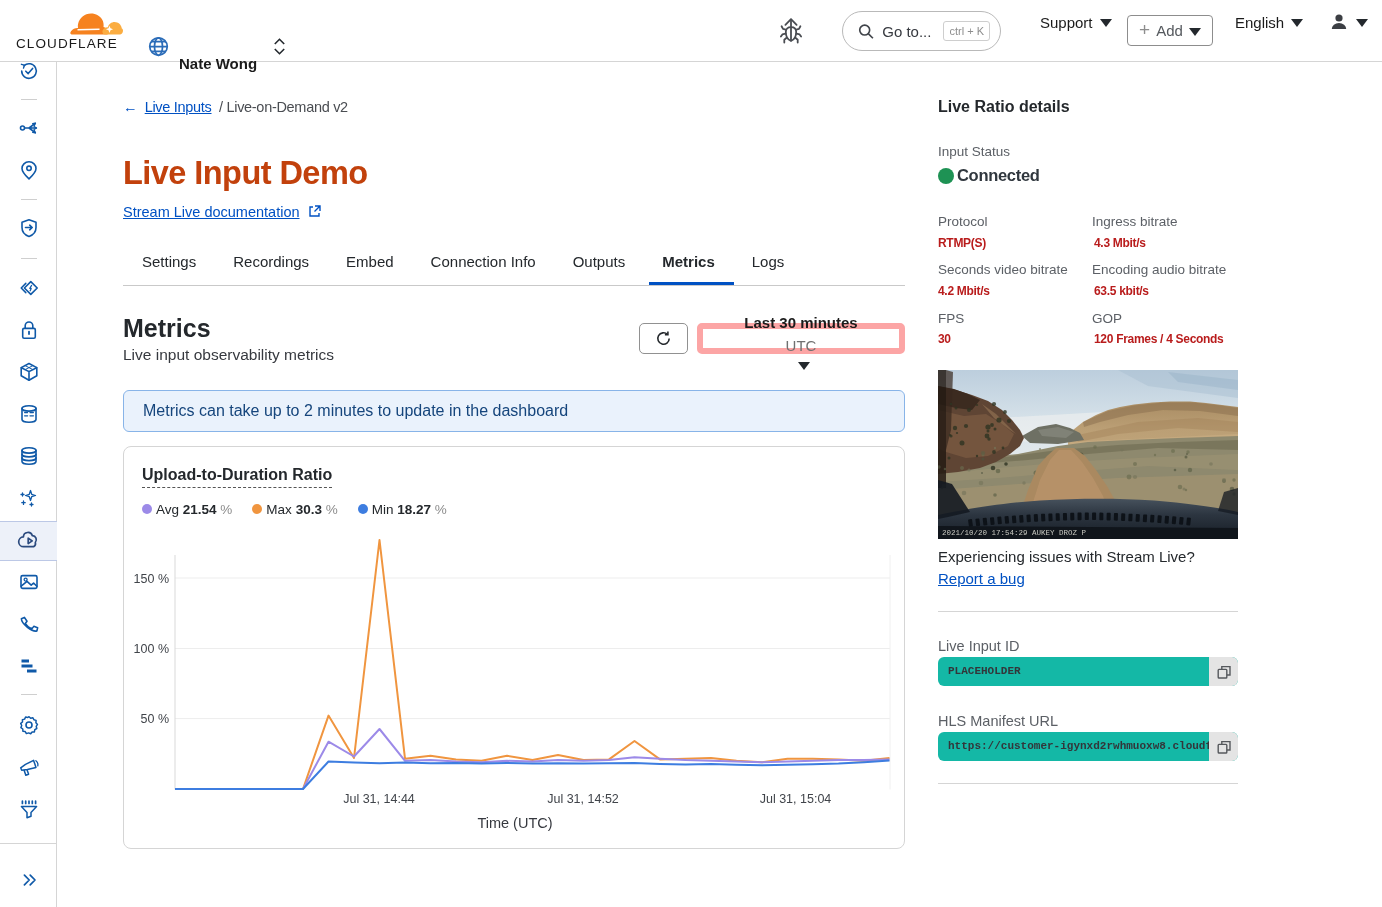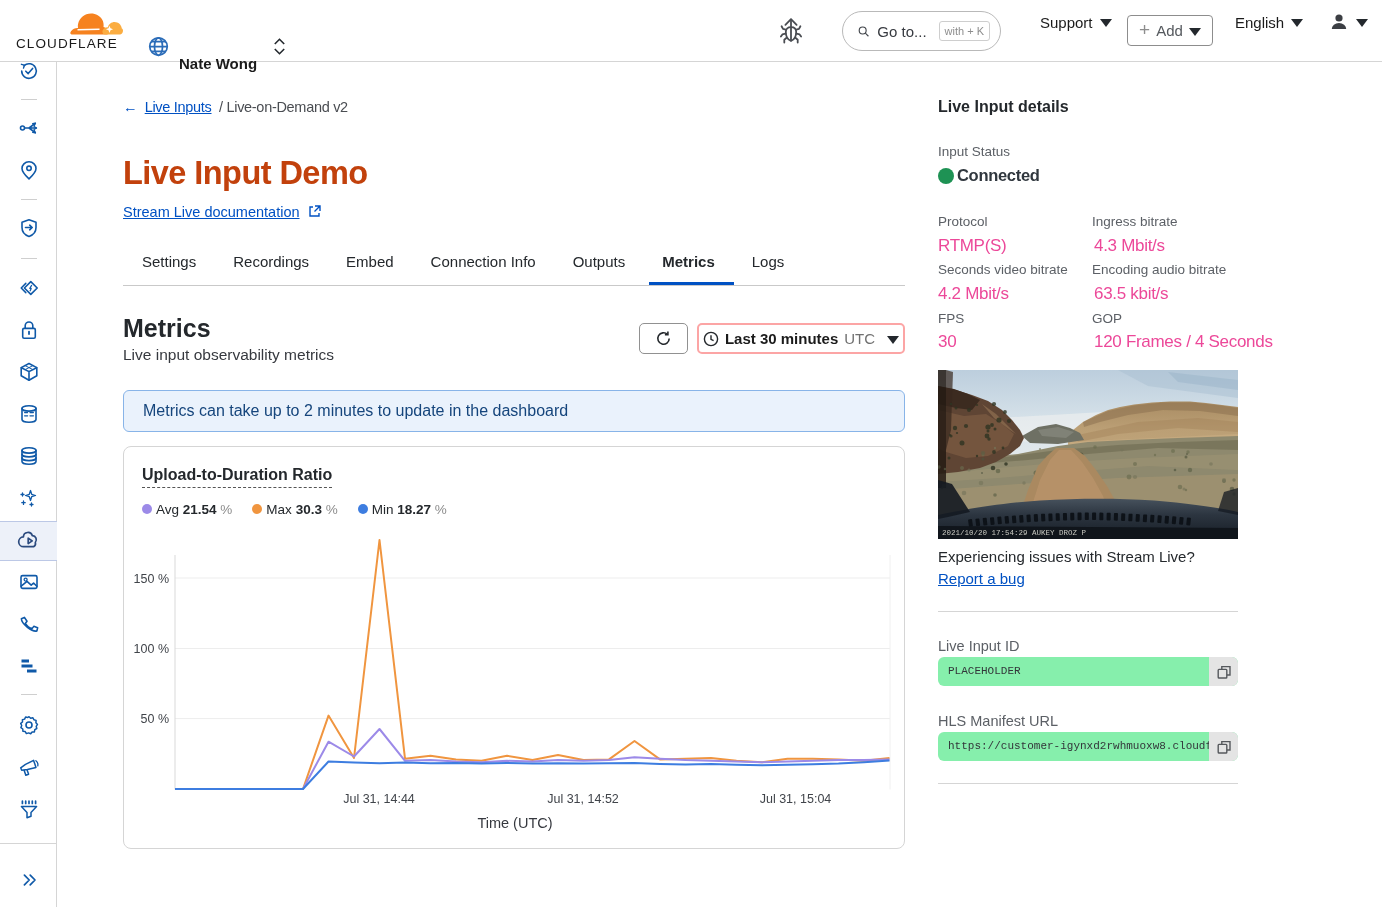--- a/index.html
+++ b/index.html
@@ -46,53 +46,53 @@
 #tabs { position:absolute; left:127px; top:253px; display:flex; column-gap:7px; }
 #tabs .tab { padding:0 15px; font-size:15px; color:#24282c; height:29px; }
 #tabs .tab.on { font-weight:700; }
 #tabline { position:absolute; left:123px; top:285px; width:782px; border-top:1px solid #c9c9c9; }
 #tabind { position:absolute; left:649px; top:282px; width:85px; height:3px; background:#0051c3; }
 
 #h2m { position:absolute; left:123px; top:314px; font-size:25px; font-weight:700; color:#24282c; }
 #h2sub { position:absolute; left:123px; top:346px; font-size:15.5px; color:#36393f; }
 #refbtn { position:absolute; left:639px; top:323px; width:49px; height:31px; border:1px solid #919191;
   border-radius:5px; display:flex; align-items:center; justify-content:center; }
-#rangebtn { position:absolute; left:697px; top:323px; width:208px; height:31px; border:2px solid #fca5a5;
-  border-radius:5px; display:flex; align-items:center; justify-content:center; gap:6px; font-size:15px; white-space:nowrap; }
+#rangebtn { position:absolute; left:697px; top:323px; width:208px; height:31px; border:6px solid #fca5a5;
+  border-radius:5px; display:flex; align-items:center; justify-content:center; gap:6px; font-size:15px; white-space:nowrap;flex-direction:column; }
 #rangebtn b { color:#1b1b1b; }
 #rangebtn .utc { color:#707070; }
 
 #banner { position:absolute; left:123px; top:390px; width:782px; height:42px; background:#eaf2fc;
   border:1px solid #88b4e8; border-radius:6px; display:flex; align-items:center; padding-left:19px;
   font-size:16px; color:#15457c; }
 
 #card { position:absolute; left:123px; top:446px; width:782px; height:403px; border:1px solid #d5d5d5;
   border-radius:8px; background:#fff; }
 #ctitle { position:absolute; left:18px; top:19px; font-size:16px; font-weight:700; color:#24282c;
   border-bottom:1px dashed #555; padding-bottom:3px; }
 #legend { position:absolute; left:18px; top:55px; display:flex; gap:20px; font-size:13.5px; color:#24282c; }
 #legend .dot { display:inline-block; width:10px; height:10px; border-radius:50%; margin-right:4px; }
 #legend .pct { color:#8d8d8d; }
 
 
 .rc { position:absolute; left:938px; }
 #rtitle { top:98px; font-size:16px; font-weight:700; color:#24282c; }
 .lbl { font-size:13.5px; color:#5c6066; }
-.val { font-size:17px; font-weight:400; color:#ec4899; letter-spacing:-0.3px; }
+.val { font-size:12px; font-weight:700; color:#b91c1c; letter-spacing:-0.3px; }
 #instat { top:144px; }
 #conn { position:absolute; left:938px; top:166px; display:flex; align-items:center; gap:3px; }
 #conn .gdot { width:16px; height:16px; border-radius:50%; background:#1e9254; }
 #conn .ct { font-size:16.5px; font-weight:700; color:#30373e; letter-spacing:-0.3px; }
 #issues { top:548px; font-size:15px; color:#24282c; }
 #bug { top:570px; font-size:15px; }
 .rhr { position:absolute; left:938px; width:300px; border-top:1px solid #d5d5d5; }
 #lid { top:638px; }
 #hlsl { top:713px; }
-.copybox { position:absolute; left:938px; width:300px; height:29px; background:#86efac;
-  border-radius:6px; overflow:hidden; }
+.copybox { position:absolute; left:938px; width:300px; height:29px; background:#14b8a6;
+  border-radius:6px; overflow:hidden;font-weight:bold; }
 .copybox .txt { position:absolute; left:10px; top:8px; font-family:"Liberation Mono",monospace;
   font-size:11px; color:#33363a; white-space:nowrap; width:263px; overflow:hidden; }
 .copybox .cbtn { position:absolute; right:0; top:0; width:29px; height:29px; background:#e4e4e4;
   display:flex; align-items:center; justify-content:center; }
 </style>
 </head>
 <body>
 
 <div id="header">
   <svg class="abs" style="left:69px;top:9px" width="54" height="27" viewBox="0 0 54 27">
@@ -124,21 +124,21 @@
       <path d="M7.5,18.6 L4.4,19.4 L2.9,21.6 M18.5,18.6 L21.6,19.4 L23.1,21.6"></path>
       <path d="M8.6,22.8 L6.3,24.8 L6.3,27.6 M17.4,22.8 L19.7,24.8 L19.7,27.6"></path>
     </svg>
 
   <div id="searchpill">
     <svg width="17" height="17" viewBox="0 0 17 17" fill="none" stroke="#40444a" stroke-width="1.7">
       <circle cx="7" cy="7" r="5.2"></circle>
         <path d="M11 11 L15.6 15.6"></path>
     </svg>
     <span class="gt">Go to...</span>
-    <kbd>with + K</kbd>
+    <kbd>ctrl + K</kbd>
   </div>
 
   <div class="hitem" style="left:1040px">Support <span class="caret"></span></div>
   <div id="addbtn"><span style="color:#8d8d8d;font-size:19px;font-weight:400;margin-top:-2px">+</span> Add <span class="caret"></span></div>
   <div class="hitem" style="left:1235px">English <span class="caret"></span></div>
   <div class="hitem" style="left:1329px">
     <svg width="20" height="20" viewBox="0 0 20 20" fill="#3c3f44">
       <circle cx="10" cy="6" r="3.6"></circle>
       <path d="M2.8 17 a7.2 6 0 0 1 14.4 0 Z"></path>
     </svg>
@@ -300,21 +300,21 @@
 <text x="45" y="116" text-anchor="end">100 %</text>
 <text x="45" y="186" text-anchor="end">50 %</text>
 <text x="255" y="265.5" text-anchor="middle">Jul 31, 14:44</text>
 <text x="459" y="265.5" text-anchor="middle">Jul 31, 14:52</text>
 <text x="671.5" y="265.5" text-anchor="middle">Jul 31, 15:04</text>
 </g>
 <text x="391" y="291" text-anchor="middle" font-size="14.5" fill="#36393f">Time (UTC)</text>
 </svg>
 </div>
 
-<div class="rc" id="rtitle">Live Input details</div>
+<div class="rc" id="rtitle">Live Ratio details</div>
 <div class="rc lbl" id="instat">Input Status</div>
 <div id="conn">
     <span class="gdot"></span>
     <span class="ct">Connected</span>
   </div>
 
 <div class="rc lbl" style="top:214px">Protocol</div>
 <div class="rc val" style="top:236px">RTMP(S)</div>
 <div class="abs lbl" style="left:1092px;top:214px">Ingress bitrate</div>
 <div class="abs val" style="left:1094px;top:236px">4.3 Mbit/s</div>

